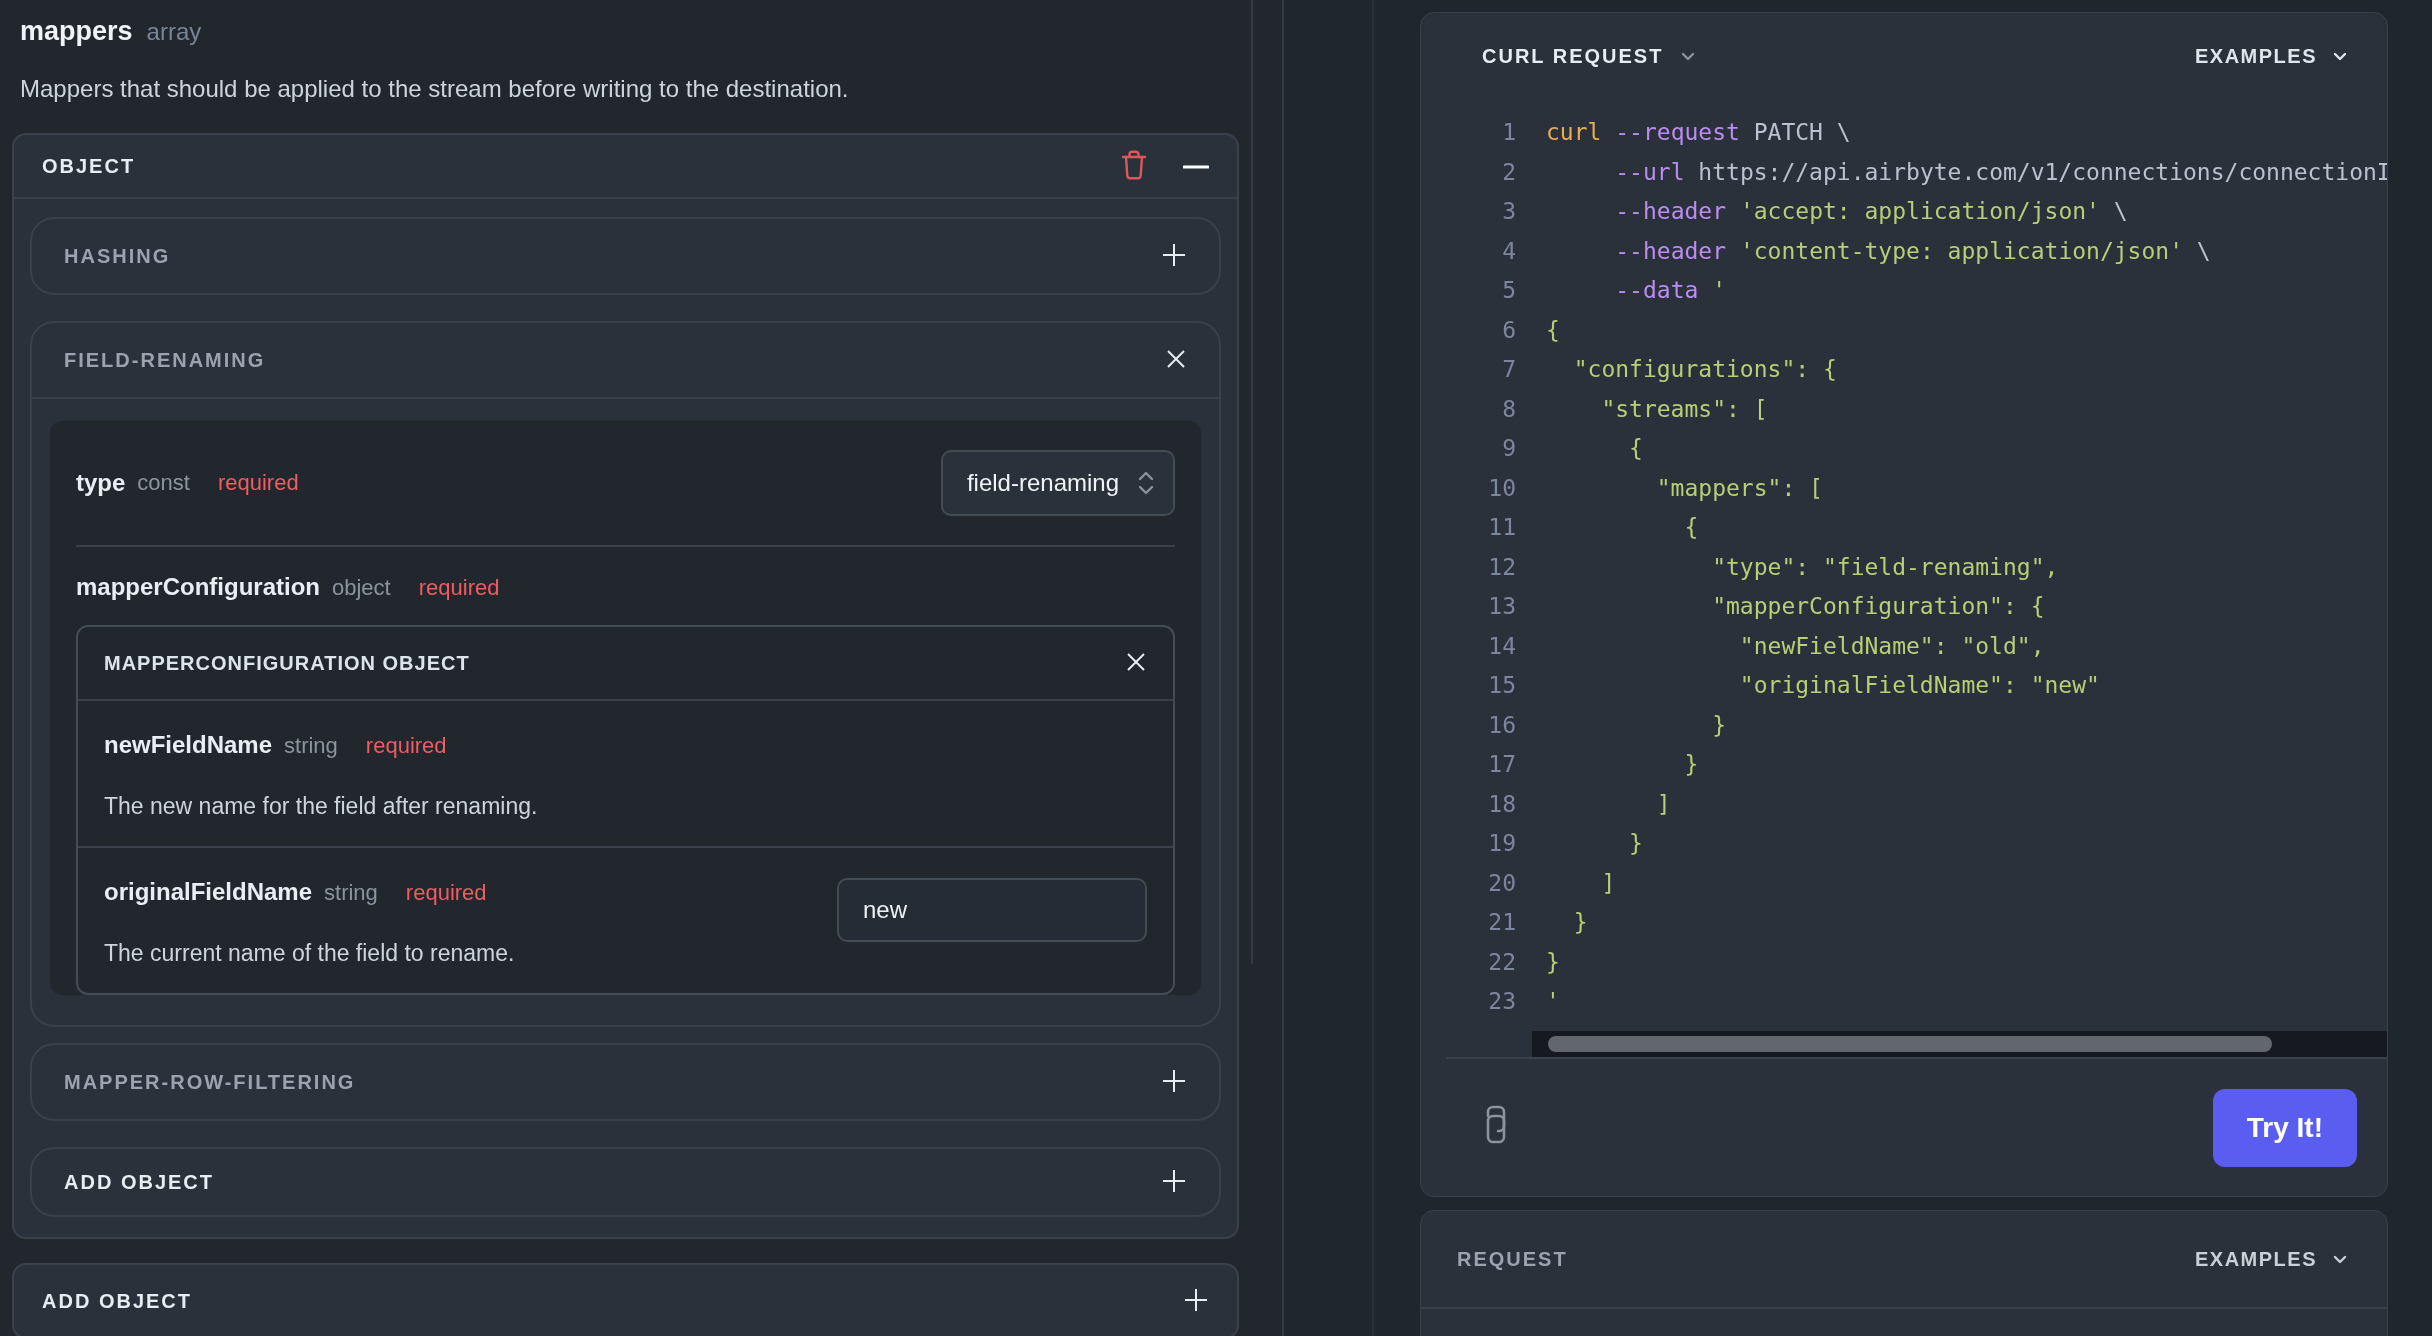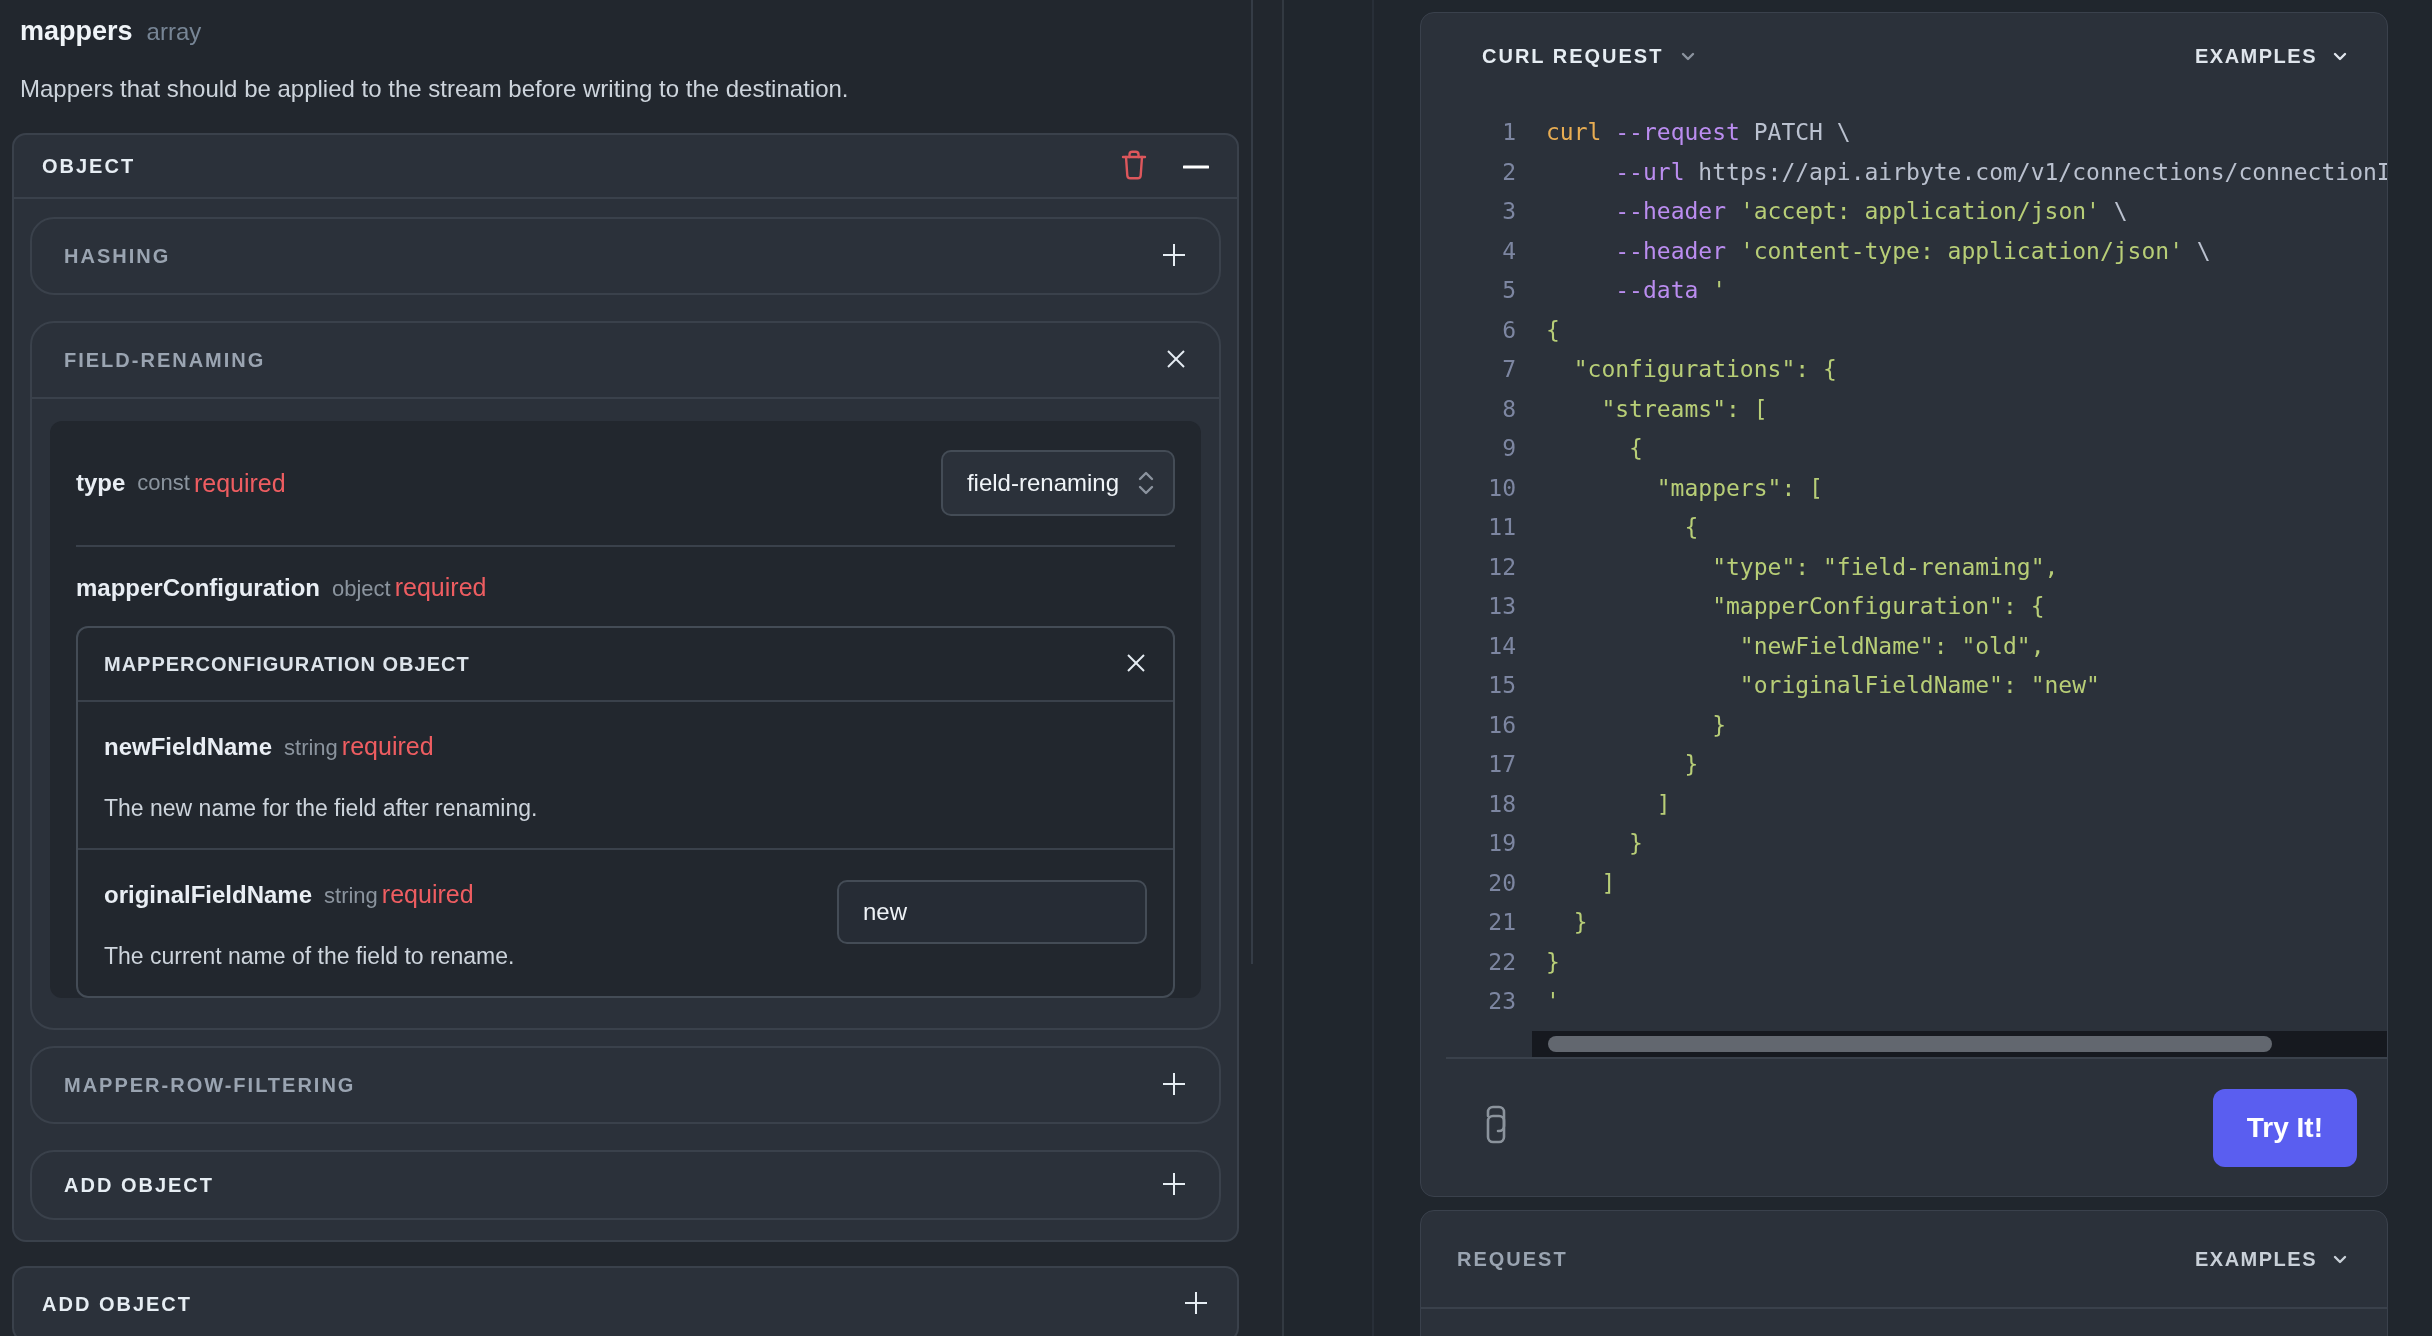--- a/index.html
+++ b/index.html
@@ -33,21 +33,21 @@
   .sub-head{height:74px;display:flex;align-items:center;padding:0 32px;}
   .sub-head.with-divider{border-bottom:2px solid #3a414b;}
   .mb{margin-bottom:26px;}
   .icon-btn{background:none;border:none;padding:0;cursor:pointer;display:flex;align-items:center;justify-content:center;}
 
   .fr-body{padding:22px 18px 12px 18px;}
   .dark-panel{background:#22272e;border-radius:12px;padding:0 26px;}
   .type-row{display:flex;align-items:center;height:124px;border-bottom:2px solid #3a414b;}
   .lbl{font-size:24px;font-weight:700;color:#e9eef4;}
   .meta{font-size:22px;color:#8b949e;margin-left:12px;}
-  .req{font-size:25px;color:#ee5d61;margin-left:4px;}
+  .req{font-size:22px;color:#ee5d61;margin-left:28px;}
   .select-box{display:flex;align-items:center;background:#2b313a;border:2px solid #444c56;
     border-radius:10px;height:62px;padding:0 16px 0 24px;font-size:24px;color:#f0f4f8;cursor:pointer;}
   .select-box .stepper{margin-left:16px;display:flex;}
   .mc-label-row{padding:26px 0 24px 0;display:flex;align-items:baseline;}
   .mc-panel{border:2px solid #444c56;border-radius:12px;margin-bottom:18px;background:#22272e;}
   .mc-head{height:72px;display:flex;align-items:center;padding:0 26px;border-bottom:2px solid #3a414b;}
   .mc-title{font-size:20px;font-weight:700;letter-spacing:1px;color:#dde4eb;}
   .mc-row{display:grid;grid-template-columns:1fr 310px;column-gap:24px;
     padding:30px 26px 26px 26px;border-bottom:2px solid #3a414b;}
   .mc-row:last-child{border-bottom:none;}

